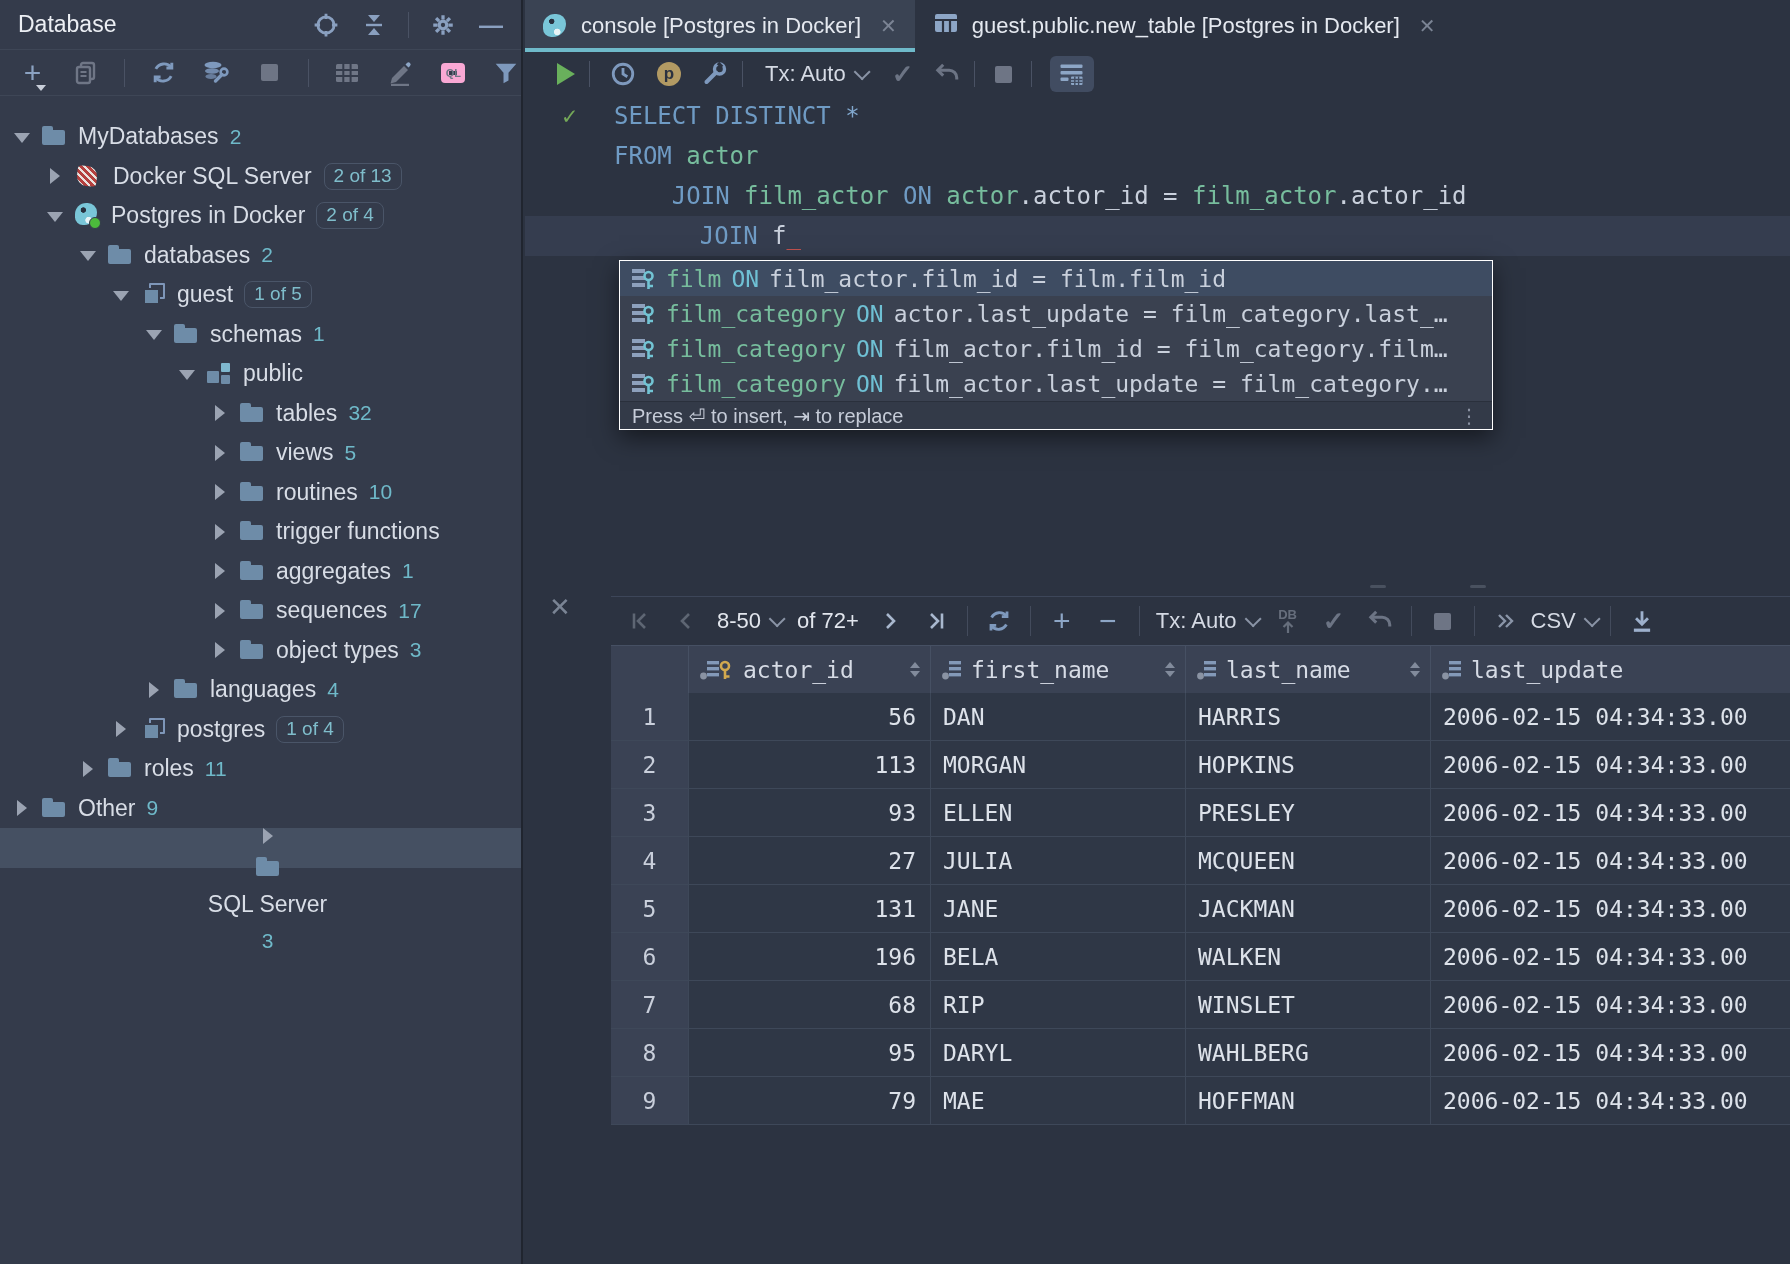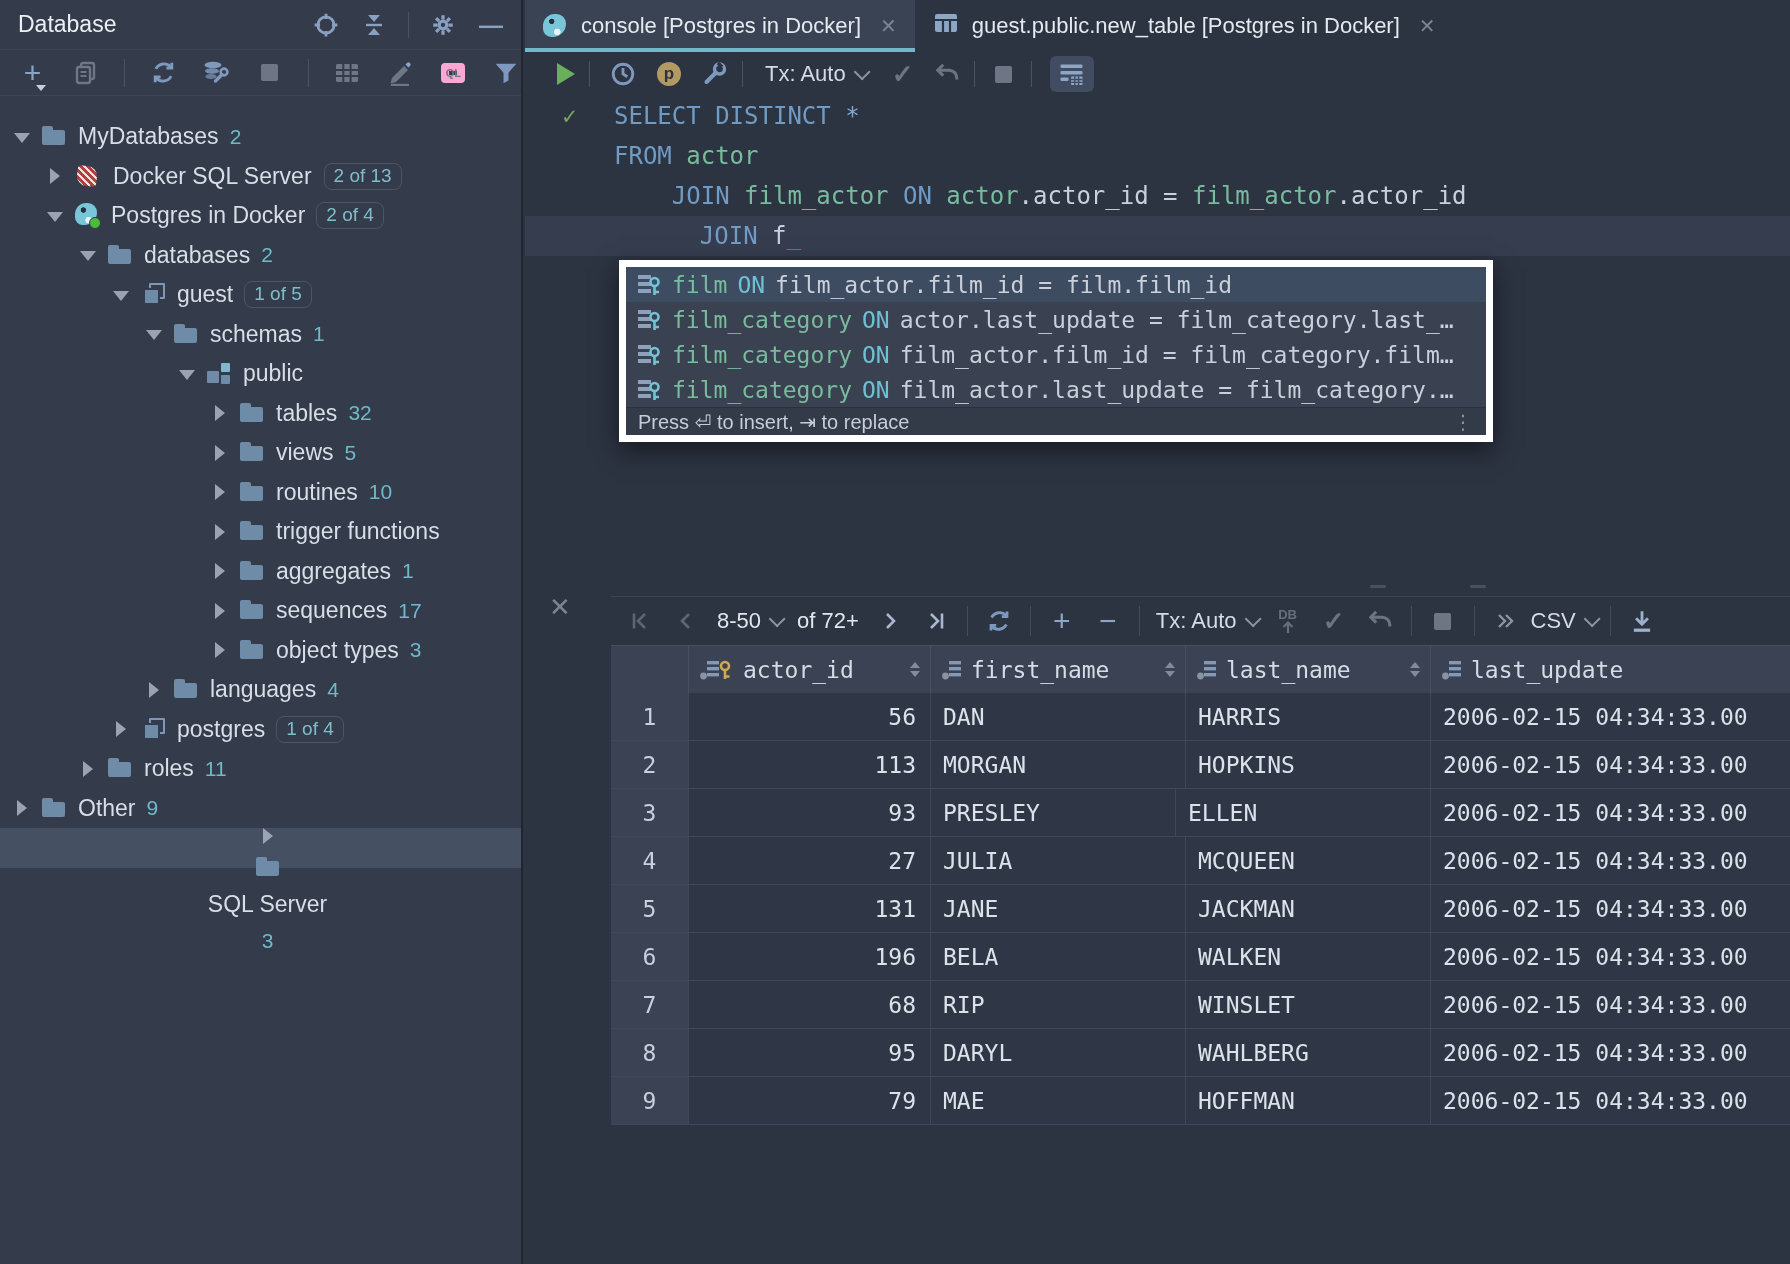--- a/index.html
+++ b/index.html
@@ -99,21 +99,21 @@
           font-size:24px; }
   .code-line { height:40px; line-height:40px; display:flex; white-space:pre; }
   .code-line.current { background:#353D4F;gap:28px; }
   .gutter { width:89px; flex:none; text-align:center; }
   .gutter .ok { color:#74A858; font-size:24px; font-weight:700; }
   .kw { color:#6F9BC4; } .tbl { color:#77BD9D;margin-top:28px; } .pl { color:#C9D0DC; }
   .star { color:#82A8CE; } .caret { color:#C85450; }
 
   
   .popup { position:absolute; left:94px; top:260px; width:874px; background:#3A4150;
-           border:7px solid #ffffff; box-shadow:0 8px 22px rgba(0,0,0,.5); z-index:5; }
+           border:1px solid #ffffff; box-shadow:0 8px 22px rgba(0,0,0,.5); z-index:5; }
   .pop-row { height:35px; display:flex; align-items:center; gap:10px; padding:0 10px;
              font-family:"DejaVu Sans Mono", monospace; font-size:23px; }
   .pop-row.selected { background:#3E4C62; }
   .pop-tbl { color:#77BD9D; } .pop-on { color:#6FC0D4; } .pop-cond { color:#C9D0DC; }
   .pop-footer { height:28px; display:flex; align-items:center; padding:0 12px; gap:8px;
                 background:#333A48; border-top:1px solid #2A303C; font-size:20px; color:#C6CCD8; }
   .pop-dots { margin-left:auto; color:#8A92A2; font-size:20px; letter-spacing:1px; }
 
   
   .res-close { position:absolute; left:20px; top:592px; font-size:26px; color:#7A8494; width:30px;
@@ -702,22 +702,22 @@
           <div class="g-row idx-1">
             <div class="cell rn">2</div>
             <div class="cell num">113</div>
             <div class="cell fn">MORGAN</div>
             <div class="cell ln">HOPKINS</div>
             <div class="cell lu">2006-02-15 04:34:33.00</div>
           </div>
           <div class="g-row idx-2">
             <div class="cell rn">3</div>
             <div class="cell num">93</div>
+            <div class="cell fn">ELLEN</div>
             <div class="cell ln">PRESLEY</div>
-            <div class="cell fn">ELLEN</div>
             <div class="cell lu">2006-02-15 04:34:33.00</div>
           </div>
           <div class="g-row idx-3">
             <div class="cell rn">4</div>
             <div class="cell num">27</div>
             <div class="cell fn">JULIA</div>
             <div class="cell ln">MCQUEEN</div>
             <div class="cell lu">2006-02-15 04:34:33.00</div>
           </div>
           <div class="g-row idx-4">

